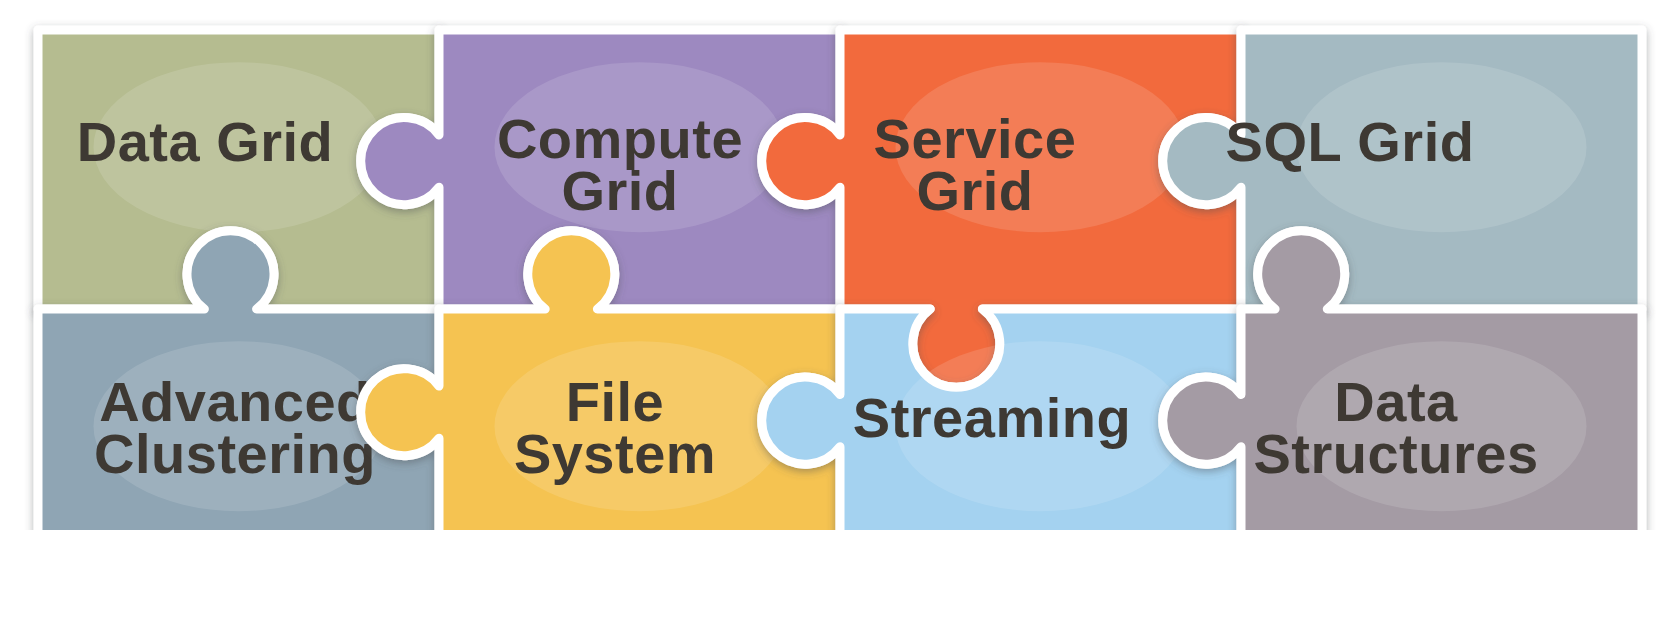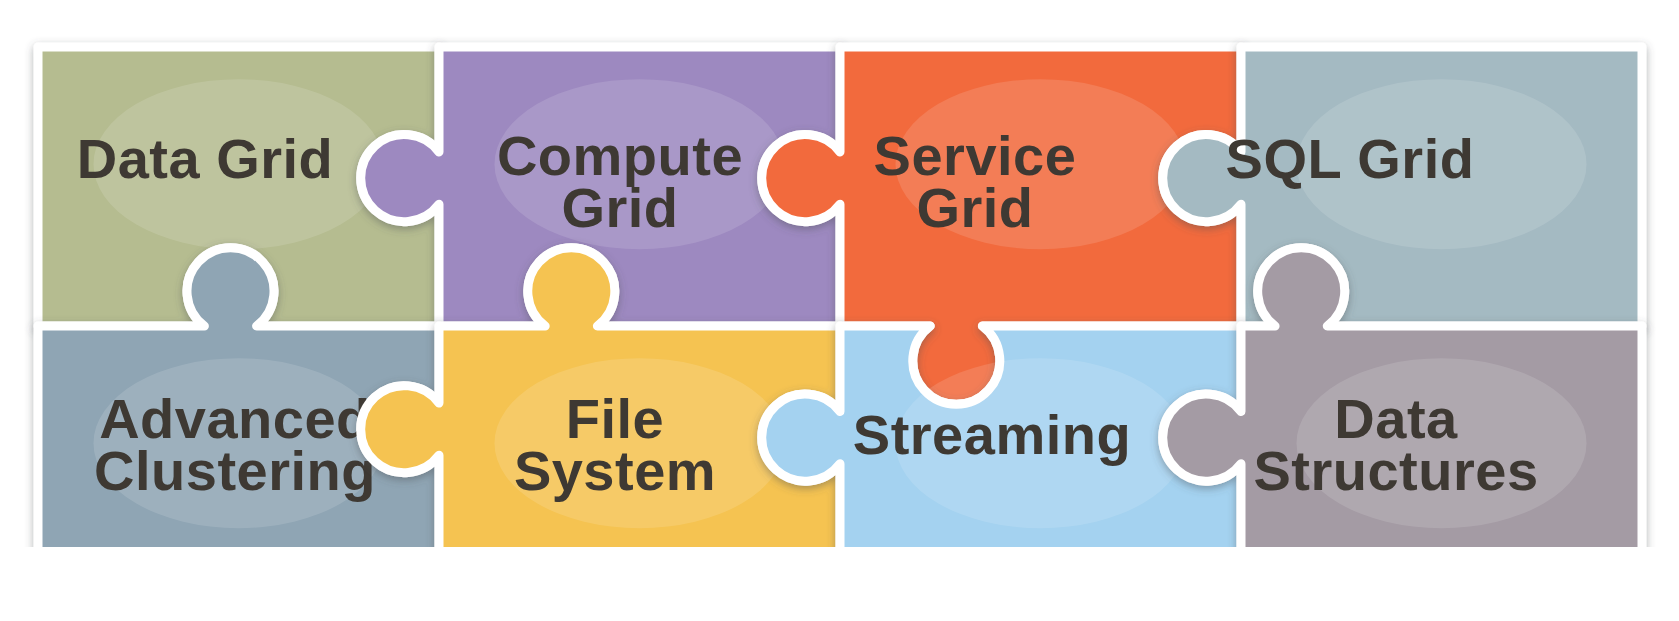--- a/index.html
+++ b/index.html
@@ -7,21 +7,20 @@
     padding: 0;
     background: #ffffff;
   }
   .canvas {
     position: relative;
     width: 1679px;
     height: 530px;
     background: #ffffff;
     overflow: hidden;
     font-family: "Liberation Sans", "DejaVu Sans", sans-serif;
-    margin-top: 17px;
   }
   svg { display: block; }
   .piece-path {
     stroke: #ffffff;
     stroke-width: 9;
     stroke-linejoin: round;
     stroke-linecap: round;
   }
   .wash {
     fill: #ffffff;

